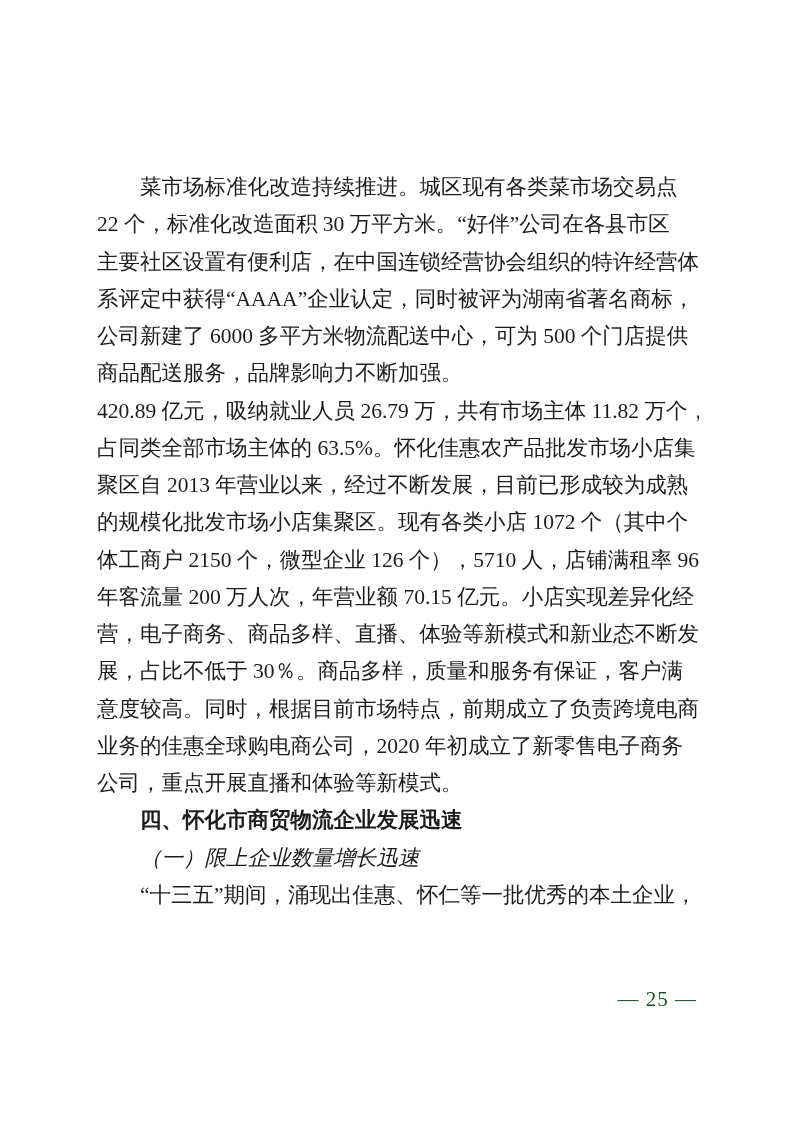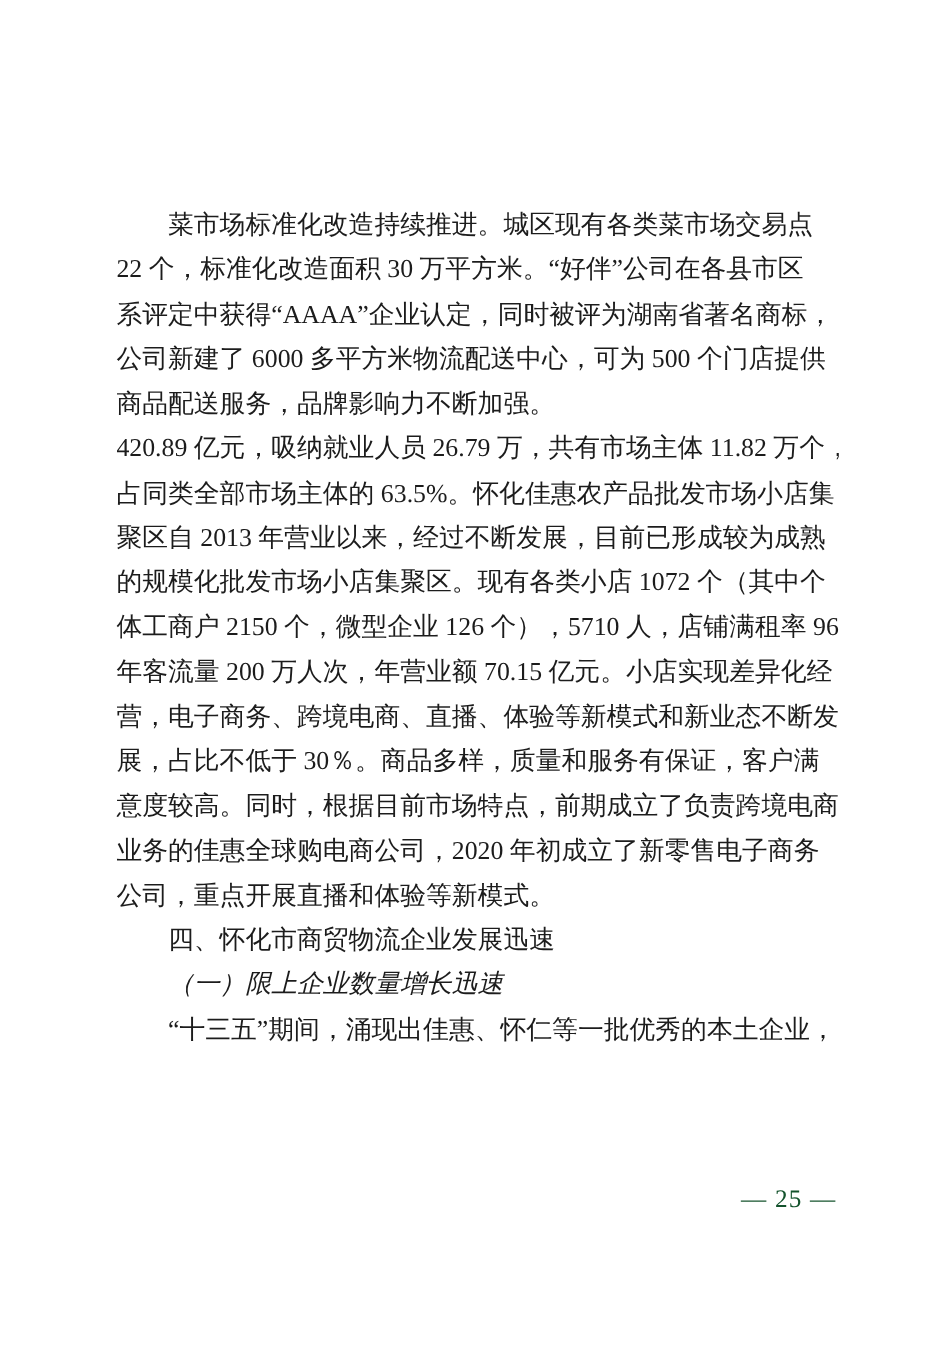--- a/index.html
+++ b/index.html
@@ -30,21 +30,21 @@
     overflow: hidden;
     text-align: left;
     letter-spacing: 0;
   }
   .indent {
     text-indent: 43px;
   }
   
   .hei {
     font-family: "Liberation Sans", "DejaVu Sans", sans-serif;
-    font-weight: normal;
+    font-weight: bold;
   }
   
   .kai {
     font-style: italic;
   }
   .page-num {
     position: absolute;
     top: 986px;
     right: 96px;
     font-size: 21px;
@@ -55,32 +55,33 @@
   }
 </style>
 </head>
 <body>
 
 <div class="page">
   <div class="content">
 
     <div class="tline indent">菜市场标准化改造持续推进。城区现有各类菜市场交易点</div>
     <div class="tline">22 个，标准化改造面积 30 万平方米。“好伴”公司在各县市区</div>
+    <div class="tline">主要社区设置有便利店，在中国连锁经营协会组织的特许经营体</div>
     <div class="tline">系评定中获得“AAAA”企业认定，同时被评为湖南省著名商标，</div>
     <div class="tline">公司新建了 6000 多平方米物流配送中心，可为 500 个门店提供</div>
     <div class="tline">商品配送服务，品牌影响力不断加强。</div>
 
 
     <div class="tline">420.89 亿元，吸纳就业人员 26.79 万，共有市场主体 11.82 万个，</div>
     <div class="tline">占同类全部市场主体的 63.5%。怀化佳惠农产品批发市场小店集</div>
     <div class="tline">聚区自 2013 年营业以来，经过不断发展，目前已形成较为成熟</div>
     <div class="tline">的规模化批发市场小店集聚区。现有各类小店 1072 个（其中个</div>
     <div class="tline">体工商户 2150 个，微型企业 126 个），5710 人，店铺满租率 96%，</div>
     <div class="tline">年客流量 200 万人次，年营业额 70.15 亿元。小店实现差异化经</div>
-    <div class="tline">营，电子商务、跨境电商、直播、体验等新模式和新业态不断发</div>
+    <div class="tline">营，电子商务、商品多样、直播、体验等新模式和新业态不断发</div>
     <div class="tline">展，占比不低于 30％。商品多样，质量和服务有保证，客户满</div>
     <div class="tline">意度较高。同时，根据目前市场特点，前期成立了负责跨境电商</div>
     <div class="tline">业务的佳惠全球购电商公司，2020 年初成立了新零售电子商务</div>
     <div class="tline">公司，重点开展直播和体验等新模式。</div>
 
     <div class="tline hei indent">四、怀化市商贸物流企业发展迅速</div>
     <div class="tline kai indent">（一）限上企业数量增长迅速</div>
 
     <div class="tline indent">“十三五”期间，涌现出佳惠、怀仁等一批优秀的本土企业，</div>
 

